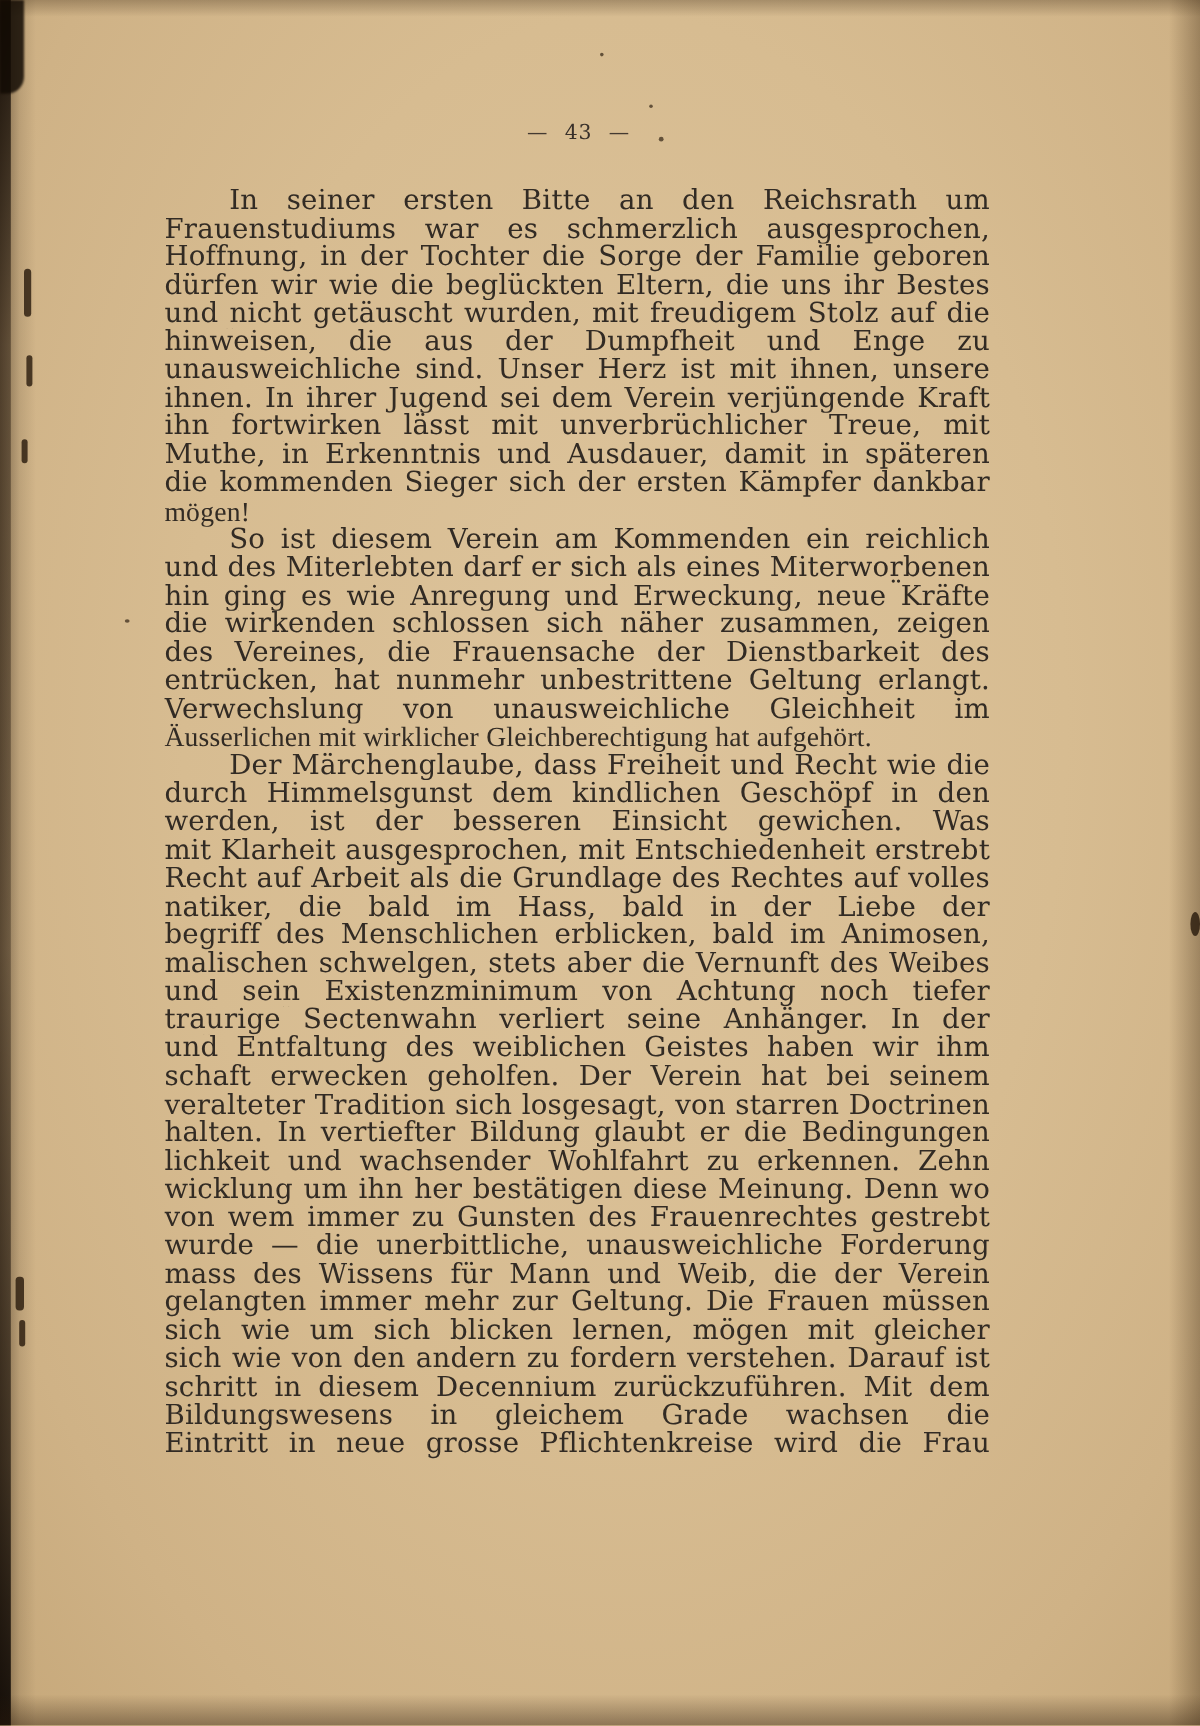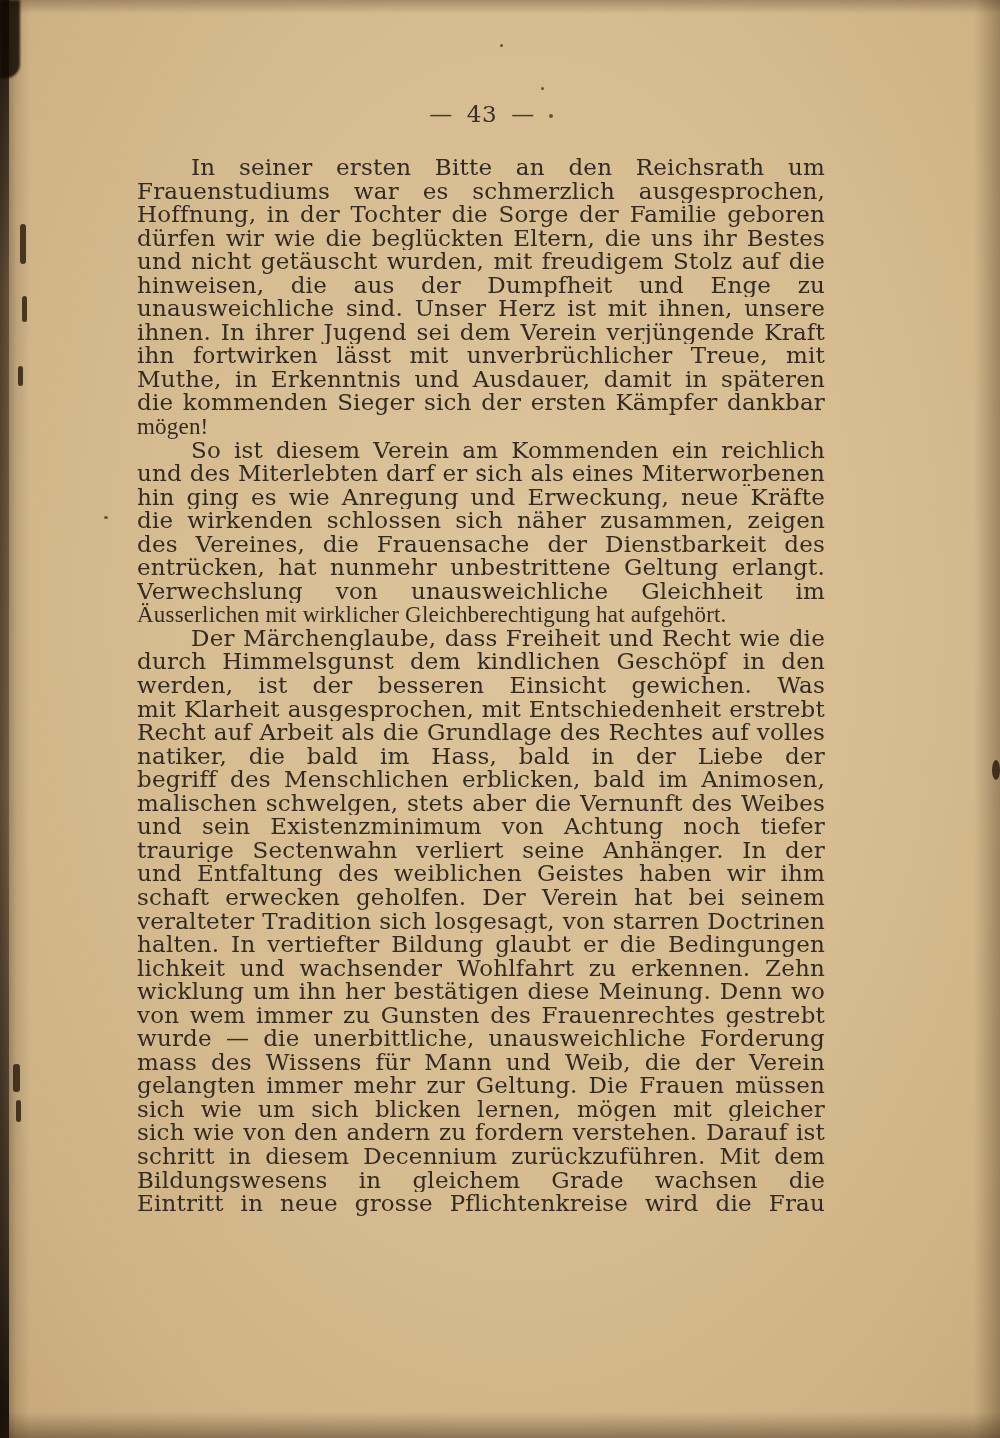--- a/index.html
+++ b/index.html
@@ -84,21 +84,21 @@
   .speck.s3 { left: 549px; top: 114px; width: 4px; height: 4px; }
   .speck.s4 { left: 480px; top: 468px; width: 3px; height: 3px; }
   .speck.s5 { left: 104px; top: 516px; width: 4px; height: 3px; }
   
   .header {
     position: absolute;
     top: 101px;
     left: 137px;
     width: 690px;
     text-align: center;
-    font-size: 23px;
+    font-size: 17px;
     color: #38302a;
     letter-spacing: 0.5px;
   }
   .header .dash { margin: 0 14px; color: #443a31; }
   .text-block {
     position: absolute;
     top: 156px;
     left: 137px;
     width: 688px;
     font-size: 23px;

